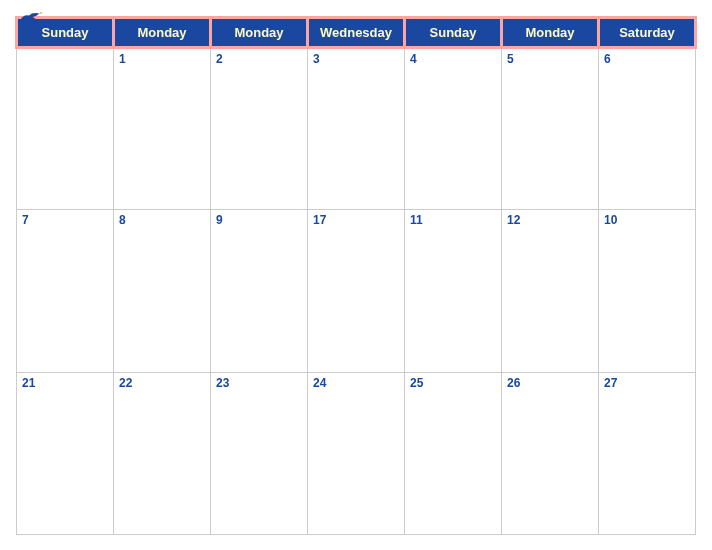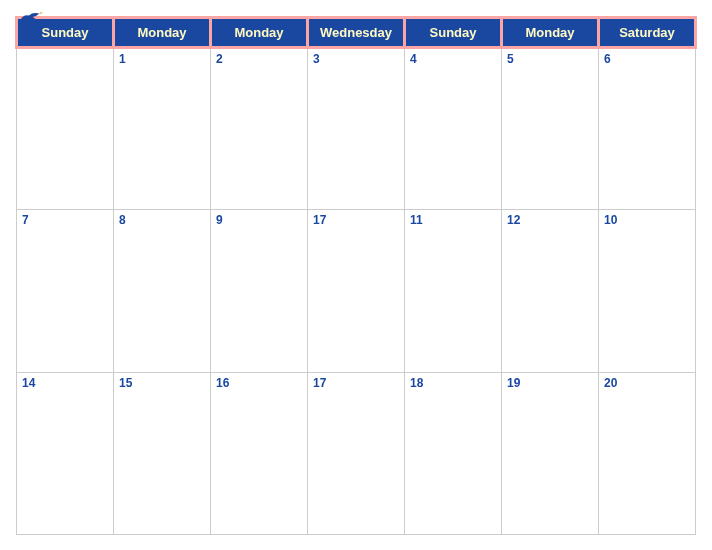--- a/index.html
+++ b/index.html
@@ -159,35 +159,35 @@
         </td>
         <td>
           <span class="day-num">12</span>
         </td>
         <td>
           <span class="day-num">10</span>
         </td>
       </tr>
       <tr class="week-row">
         <td>
-          <span class="day-num">14</span>
+          <span class="day-num">21</span>
         </td>
         <td>
-          <span class="day-num">15</span>
+          <span class="day-num">22</span>
         </td>
         <td>
-          <span class="day-num">16</span>
+          <span class="day-num">23</span>
         </td>
         <td>
-          <span class="day-num">17</span>
+          <span class="day-num">24</span>
         </td>
         <td>
-          <span class="day-num">18</span>
+          <span class="day-num">25</span>
         </td>
         <td>
-          <span class="day-num">19</span>
+          <span class="day-num">26</span>
         </td>
         <td>
-          <span class="day-num">20</span>
+          <span class="day-num">27</span>
         </td>
       </tr>
     </tbody>
 </table>
 
 </body></html>

